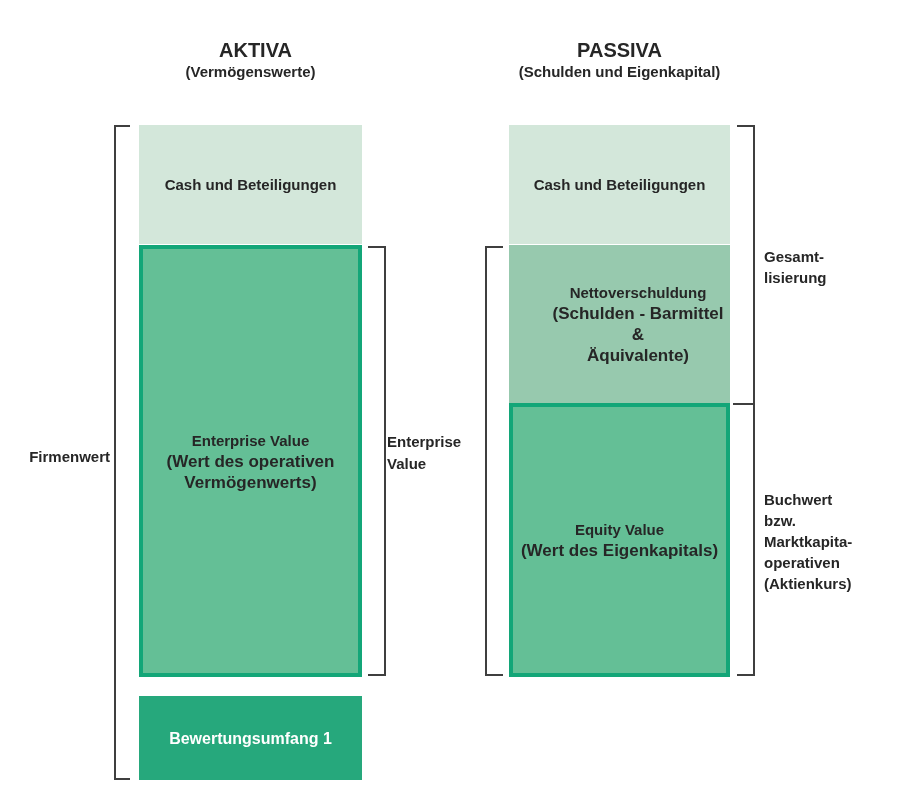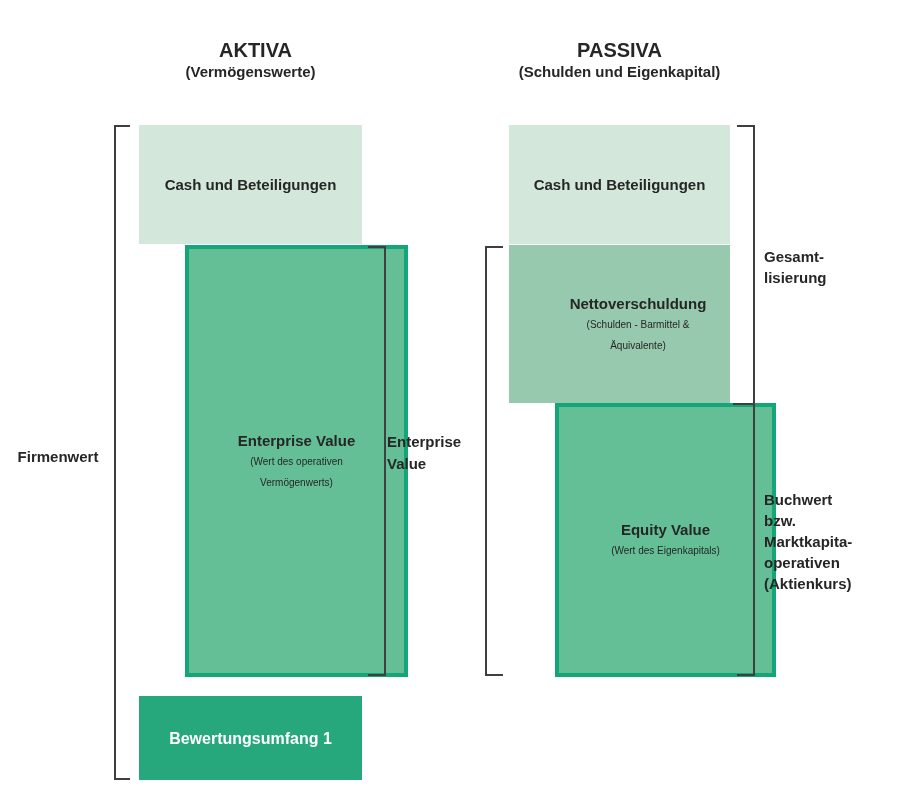--- a/index.html
+++ b/index.html
@@ -18,24 +18,24 @@
   .col-title { text-align: center; font-weight: bold; font-size: 20px; line-height: 24px; white-space: nowrap; }
   .col-sub   { text-align: center; font-weight: bold; font-size: 15px; line-height: 19px; white-space: nowrap; }
 
   
   .box {
     display: flex; flex-direction: column;
     align-items: center; justify-content: center;
     text-align: center;
   }
   .box .t { font-weight: bold; font-size: 15px; line-height: 21px; }
-  .box .s { font-weight: normal; font-size: 10px; line-height: 21px; }
+  .box .s { font-weight: bold; font-size: 17px; line-height: 21px; }
   .bg-light  { background: var(--light-green); }
   .bg-sage   { background: var(--sage-green); padding-left: 37px; }
-  .bg-medium { background: var(--medium-green); border: 4px solid var(--border-green); margin-left: 46px; }
+  .bg-medium { background: var(--medium-green); border: 4px solid var(--border-green); }
   .bg-dark   { background: var(--dark-green); }
   .bg-dark .t { color: var(--text-white); font-size: 16px; }
 
   
   .bracket-open-right { border-left: 2px solid var(--bracket-line); border-top: 2px solid var(--bracket-line); border-bottom: 2px solid var(--bracket-line); }
   .bracket-open-left  { border-right: 2px solid var(--bracket-line); border-top: 2px solid var(--bracket-line); border-bottom: 2px solid var(--bracket-line); }
   .tick { background: var(--bracket-line); }
 
   
   .blabel { font-weight: bold; font-size: 15px; line-height: 21px; }
@@ -84,21 +84,21 @@
   <div class="abs bracket-open-right" style="left:114px; top:125px; width:16px; height:655px;"></div>
 
   <div class="abs bracket-open-left" style="left:368px; top:246px; width:18px; height:430px;"></div>
 
   <div class="abs bracket-open-right" style="left:485px; top:246px; width:18px; height:430px;"></div>
 
   <div class="abs bracket-open-left" style="left:737px; top:125px; width:18px; height:551px;"></div>
 
   <div class="abs tick" style="left:733px; top:403px; width:22px; height:2px;"></div>
 
-  <div class="abs blabel" style="left:6px; top:446px; width:104px; text-align:center;">Firmenwert</div>
+  <div class="abs blabel" style="left:6px; top:446px; width:104px; text-align:right;">Firmenwert</div>
 
   <div class="abs blabel" style="left:387px; top:431px; width:97px; text-align:left; line-height:22px;">
     <div>Enterprise</div>
     <div>Value</div>
   </div>
 
   <div class="abs blabel" style="left:764px; top:246px; width:140px;">
     <div>Gesamt-</div>
     <div>lisierung</div>
   </div>

